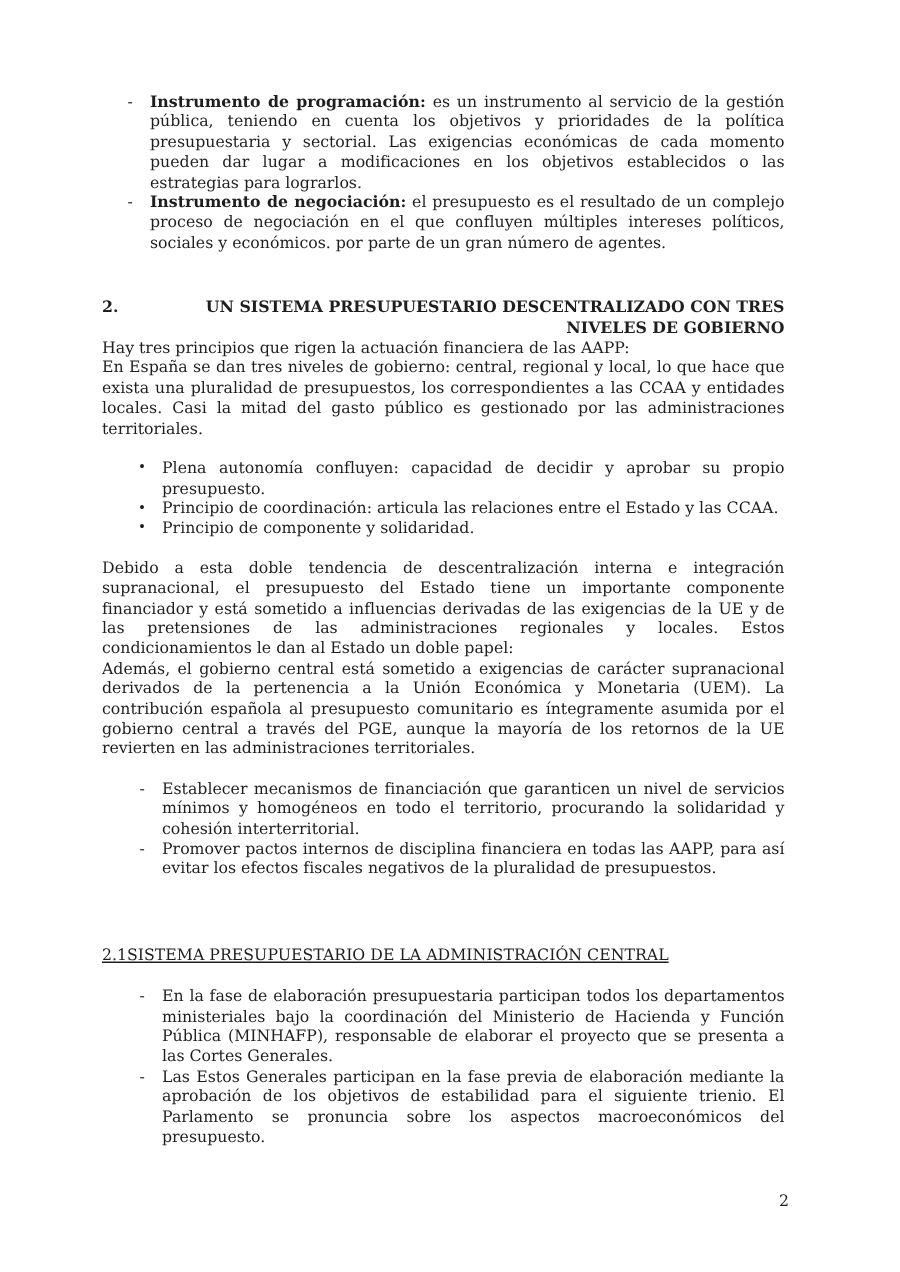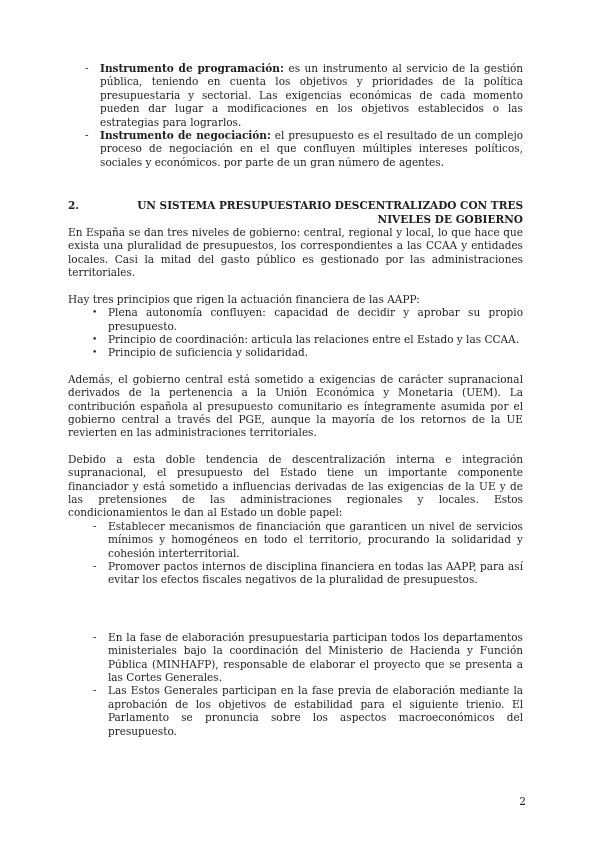--- a/index.html
+++ b/index.html
@@ -73,54 +73,55 @@
       <span class="marker">-</span>
       <div class="li-body"><span class="bold">Instrumento de negociación:</span><span> el presupuesto es el resultado de un complejo proceso de negociación en el que confluyen múltiples intereses políticos, sociales y económicos. por parte de un gran número de agentes.</span></div>
     </div>
   </div>
 
   <div class="h-sec">
     <span class="h-num">2.</span>
     <span class="h-title">UN SISTEMA PRESUPUESTARIO DESCENTRALIZADO CON TRES NIVELES DE GOBIERNO</span>
   </div>
 
+  <p class="para">Hay tres principios que rigen la actuación financiera de las AAPP:</p>
+
   <p class="para gap-13">En España se dan tres niveles de gobierno: central, regional y local, lo que hace que exista una pluralidad de presupuestos, los correspondientes a las CCAA y entidades locales. Casi la mitad del gasto público es gestionado por las administraciones territoriales.</p>
-
-  <p class="para">Hay tres principios que rigen la actuación financiera de las AAPP:</p>
 
   <div class="bullet-list gap-13">
     <div class="li">
       <span class="marker">•</span>
       <div class="li-body">Plena autonomía confluyen: capacidad de decidir y aprobar su propio presupuesto.</div>
     </div>
     <div class="li">
       <span class="marker">•</span>
       <div class="li-body">Principio de coordinación: articula las relaciones entre el Estado y las CCAA.</div>
     </div>
     <div class="li">
       <span class="marker">•</span>
-      <div class="li-body">Principio de suficiencia y solidaridad.</div>
+      <div class="li-body">Principio de componente y solidaridad.</div>
     </div>
   </div>
 
+  <p class="para">Debido a esta doble tendencia de descentralización interna e integración supranacional, el presupuesto del Estado tiene un importante componente financiador y está sometido a influencias derivadas de las exigencias de la UE y de las pretensiones de las administraciones regionales y locales. Estos condicionamientos le dan al Estado un doble papel:</p>
+
   <p class="para gap-13">Además, el gobierno central está sometido a exigencias de carácter supranacional derivados de la pertenencia a la Unión Económica y Monetaria (UEM). La contribución española al presupuesto comunitario es íntegramente asumida por el gobierno central a través del PGE, aunque la mayoría de los retornos de la UE revierten en las administraciones territoriales.</p>
-
-  <p class="para">Debido a esta doble tendencia de descentralización interna e integración supranacional, el presupuesto del Estado tiene un importante componente financiador y está sometido a influencias derivadas de las exigencias de la UE y de las pretensiones de las administraciones regionales y locales. Estos condicionamientos le dan al Estado un doble papel:</p>
 
   <div class="dash-list-mid gap-44">
     <div class="li">
       <span class="marker">-</span>
       <div class="li-body">Establecer mecanismos de financiación que garanticen un nivel de servicios mínimos y homogéneos en todo el territorio, procurando la solidaridad y cohesión interterritorial.</div>
     </div>
     <div class="li">
       <span class="marker">-</span>
       <div class="li-body">Promover pactos internos de disciplina financiera en todas las AAPP, para así evitar los efectos fiscales negativos de la pluralidad de presupuestos.</div>
     </div>
   </div>
 
+  <div class="h-sub">2.1SISTEMA PRESUPUESTARIO DE LA ADMINISTRACIÓN CENTRAL</div>
 
 
 
   <div class="dash-list-mid">
     <div class="li">
       <span class="marker">-</span>
       <div class="li-body">En la fase de elaboración presupuestaria participan todos los departamentos ministeriales bajo la coordinación del Ministerio de Hacienda y Función Pública (MINHAFP), responsable de elaborar el proyecto que se presenta a las Cortes Generales.</div>
     </div>
     <div class="li">
       <span class="marker">-</span>

